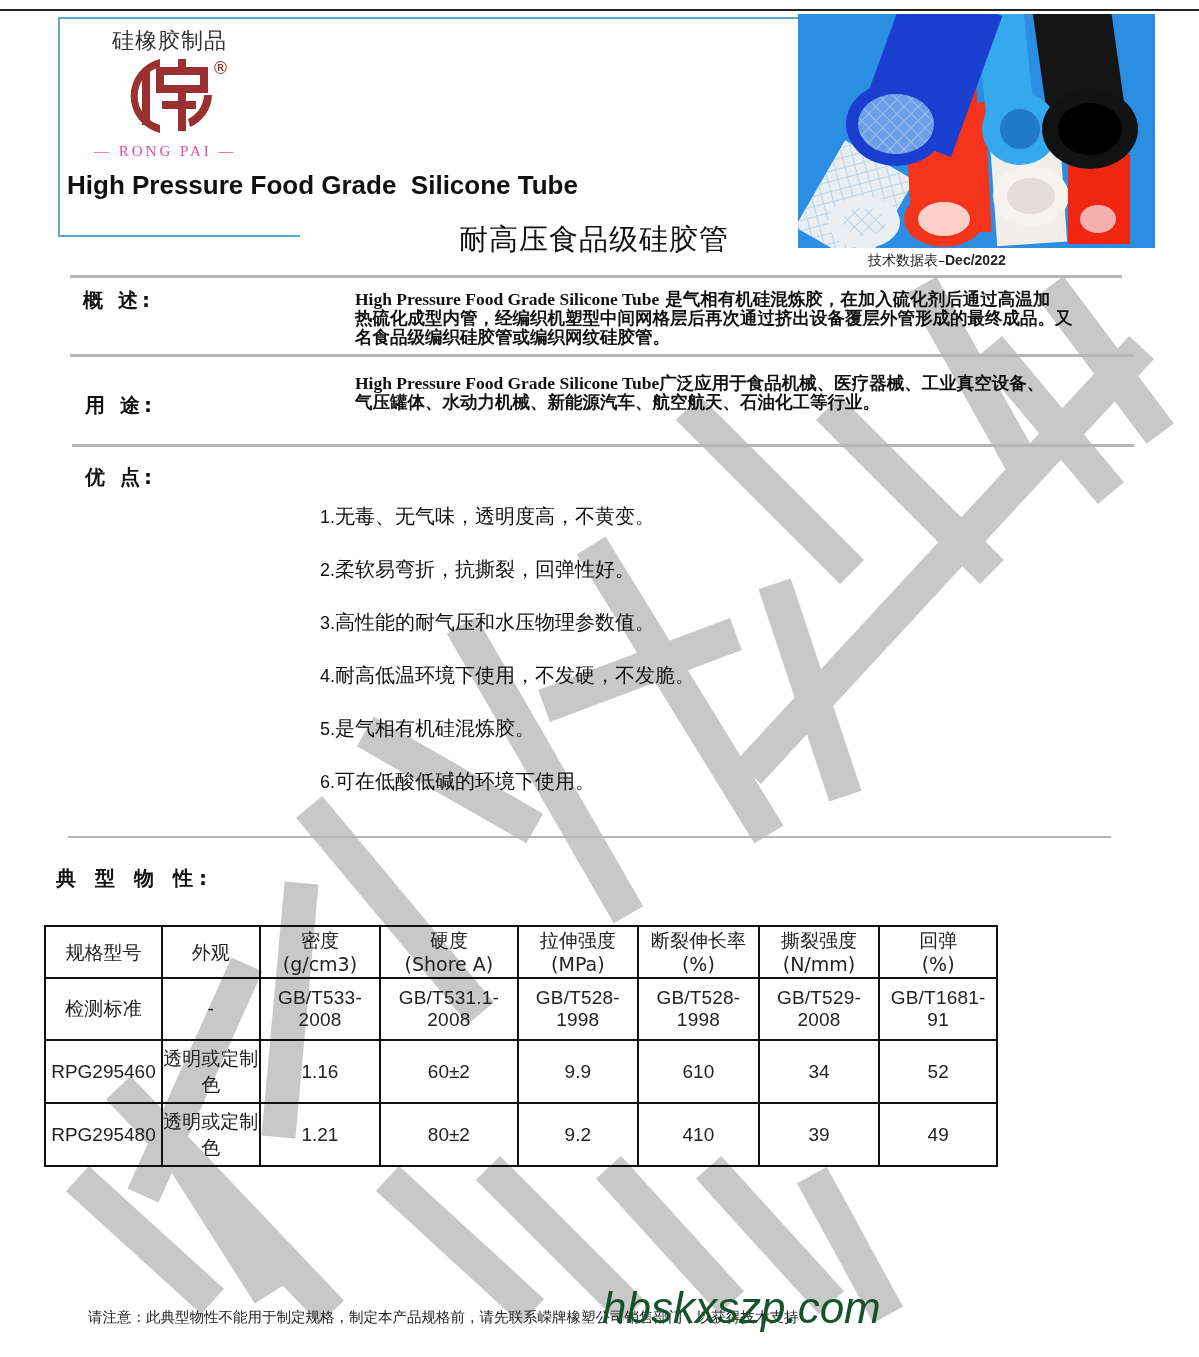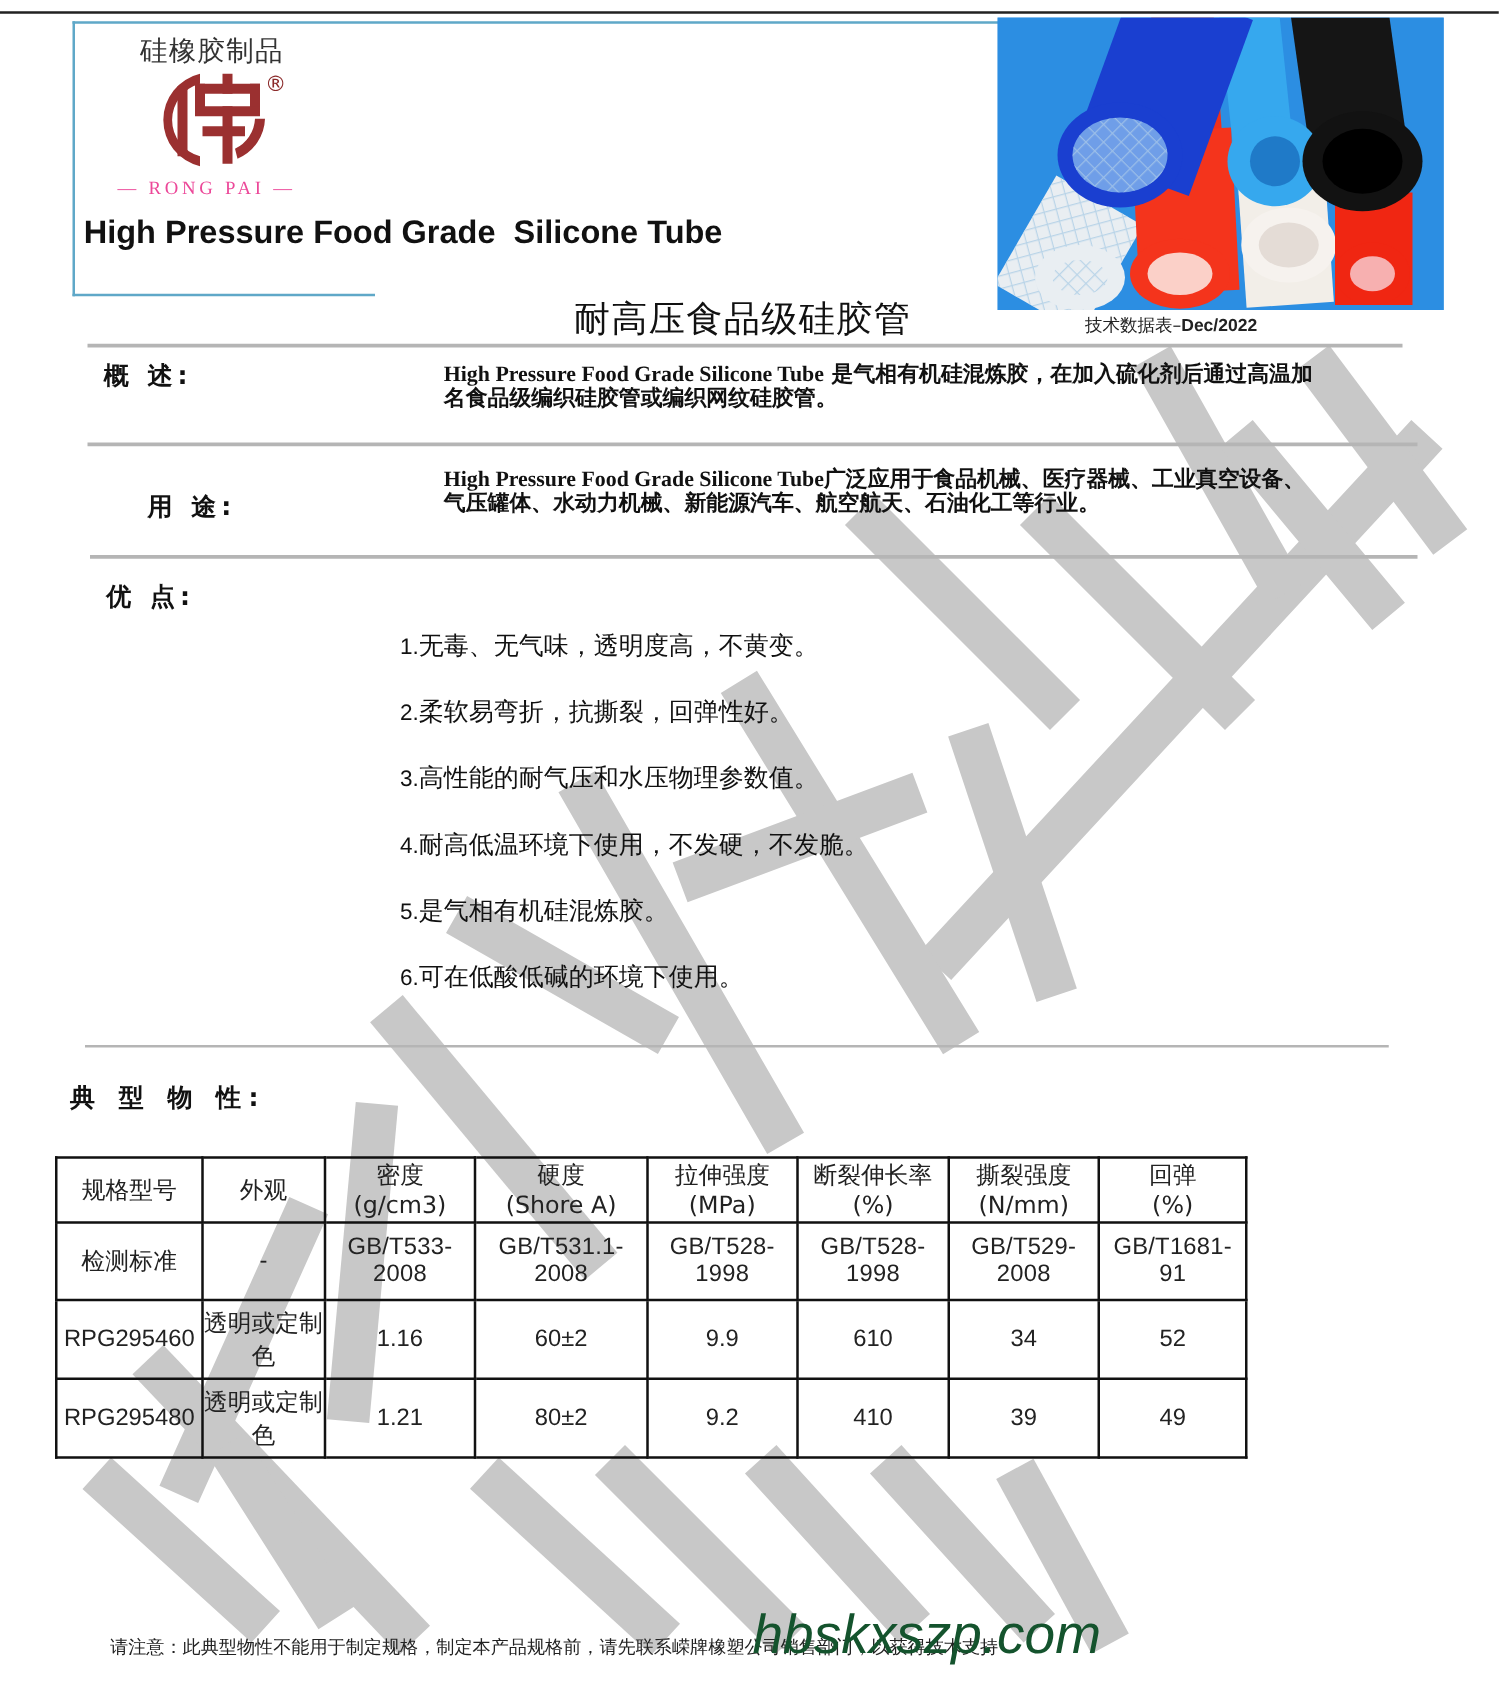--- a/index.html
+++ b/index.html
@@ -10,21 +10,21 @@
   .header-box { left:58px; top:17px; width:740px; height:218px;
                 border-left:2px solid #5fa8c8; border-top:2px solid #5fa8c8; }
   .header-box-bottom { left:58px; top:235px; width:242px; height:2px; background:#5fa8c8; }
   .brand-cn { left:112px; top:26px; font-size:22px; color:#333; letter-spacing:1px; }
   .logo { left:120px; top:55px; width:96px; height:80px; }
   .reg { left:212px; top:58px; font-size:17px; color:#8b2a2a; }
   .rongpai { left:94px; top:143px; font-size:15px; color:#ec4899; letter-spacing:3px;
              font-family:"Liberation Serif", serif; }
   .title-en { left:67px; top:170px; font-size:26px; font-weight:bold; color:#111;
               font-family:"Liberation Sans", sans-serif; white-space:pre; }
-  .title-cn { left:459px; top:236px; font-size:29px; color:#111; letter-spacing:1px; }
+  .title-cn { left:459px; top:220px; font-size:29px; color:#111; letter-spacing:1px; }
   .photo { left:798px; top:14px; width:357px; height:234px; background:#2f8ee0; overflow:hidden; }
   .datasheet { left:868px; top:252px; font-size:14px; color:#222; }
   .datasheet b { font-family:"Liberation Sans", sans-serif; }
   .rule { height:3px; background:#b5b5b5; }
   .label { font-size:20px; font-weight:bold; color:#111; letter-spacing:4px; }
   .para { font-size:17.5px; font-weight:bold; color:#111; line-height:19px;margin-left:32px; }
   .para .en { font-family:"Liberation Serif", serif; font-weight:bold; }
   .adv { font-size:20px; color:#111; }
   .adv .num { font-family:"Liberation Sans", sans-serif; font-size:18px; }
   table.props { position:absolute; left:44px; top:925px; width:954px; border-collapse:collapse; }
@@ -144,24 +144,25 @@
 </div>
 
 <div class="abs rule" style="left:70px; top:275px; width:1052px;"></div>
 <div class="abs rule" style="left:70px; top:354px; width:1064px;"></div>
 <div class="abs rule" style="left:72px; top:444px; width:1062px;"></div>
 <div class="abs rule" style="left:68px; top:836px; width:1043px; height:2px;"></div>
 
 <div class="abs label" style="left:83px; top:287px;">概 述:</div>
 <div class="abs para" style="left:323px; top:290px; width:830px;">
   <div><span class="en">High Pressure Food Grade  Silicone Tube</span><span> 是气相有机硅混炼胶，在加入硫化剂后通过高温加</span></div>
+  <div>热硫化成型内管，经编织机塑型中间网格层后再次通过挤出设备覆层外管形成的最终成品。又</div>
   <div>名食品级编织硅胶管或编织网纹硅胶管。</div>
 </div>
 
-<div class="abs label" style="left:85px; top:392px;margin-left:33px;">用 途:</div>
+<div class="abs label" style="left:85px; top:392px;">用 途:</div>
 <div class="abs para" style="left:323px; top:374px; width:830px;">
   <div><span class="en">High Pressure Food Grade Silicone Tube</span><span>广泛应用于食品机械、医疗器械、工业真空设备、</span></div>
   <div>气压罐体、水动力机械、新能源汽车、航空航天、石油化工等行业。</div>
 </div>
 
 <div class="abs label" style="left:85px; top:464px;">优 点:</div>
 <div class="abs adv" style="left:320px; top:503px;"><span class="num">1.</span><span>无毒、无气味，透明度高，不黄变。</span></div>
 <div class="abs adv" style="left:320px; top:556px;"><span class="num">2.</span><span>柔软易弯折，抗撕裂，回弹性好。</span></div>
 <div class="abs adv" style="left:320px; top:609px;"><span class="num">3.</span><span>高性能的耐气压和水压物理参数值。</span></div>
 <div class="abs adv" style="left:320px; top:662px;"><span class="num">4.</span><span>耐高低温环境下使用，不发硬，不发脆。</span></div>

